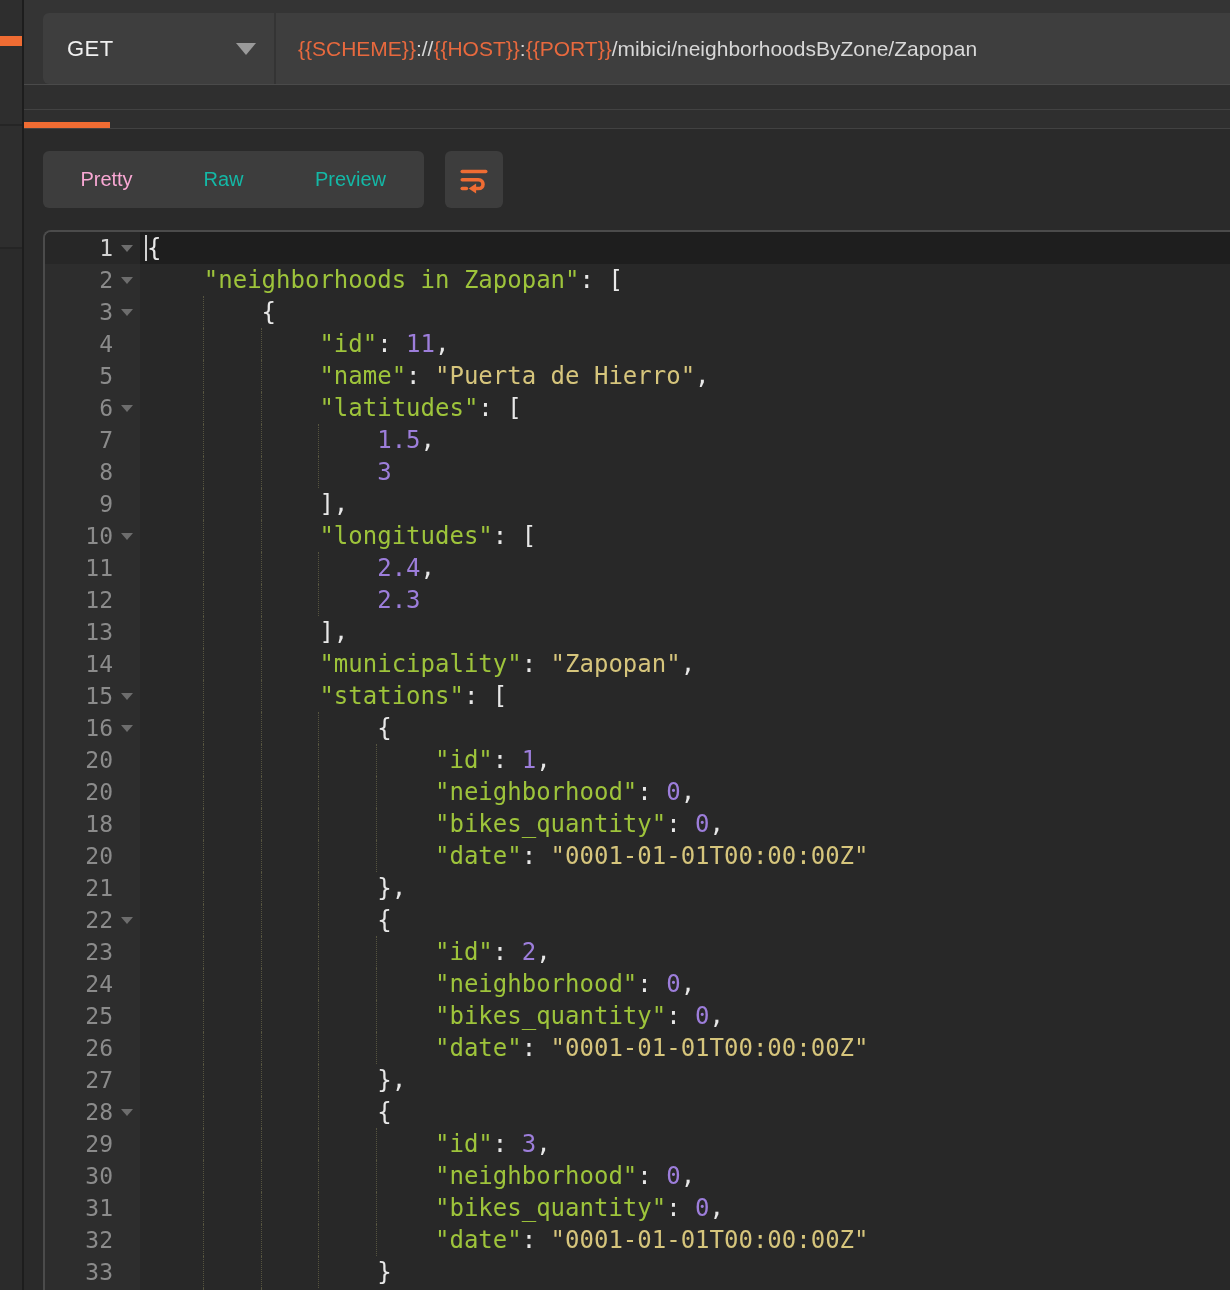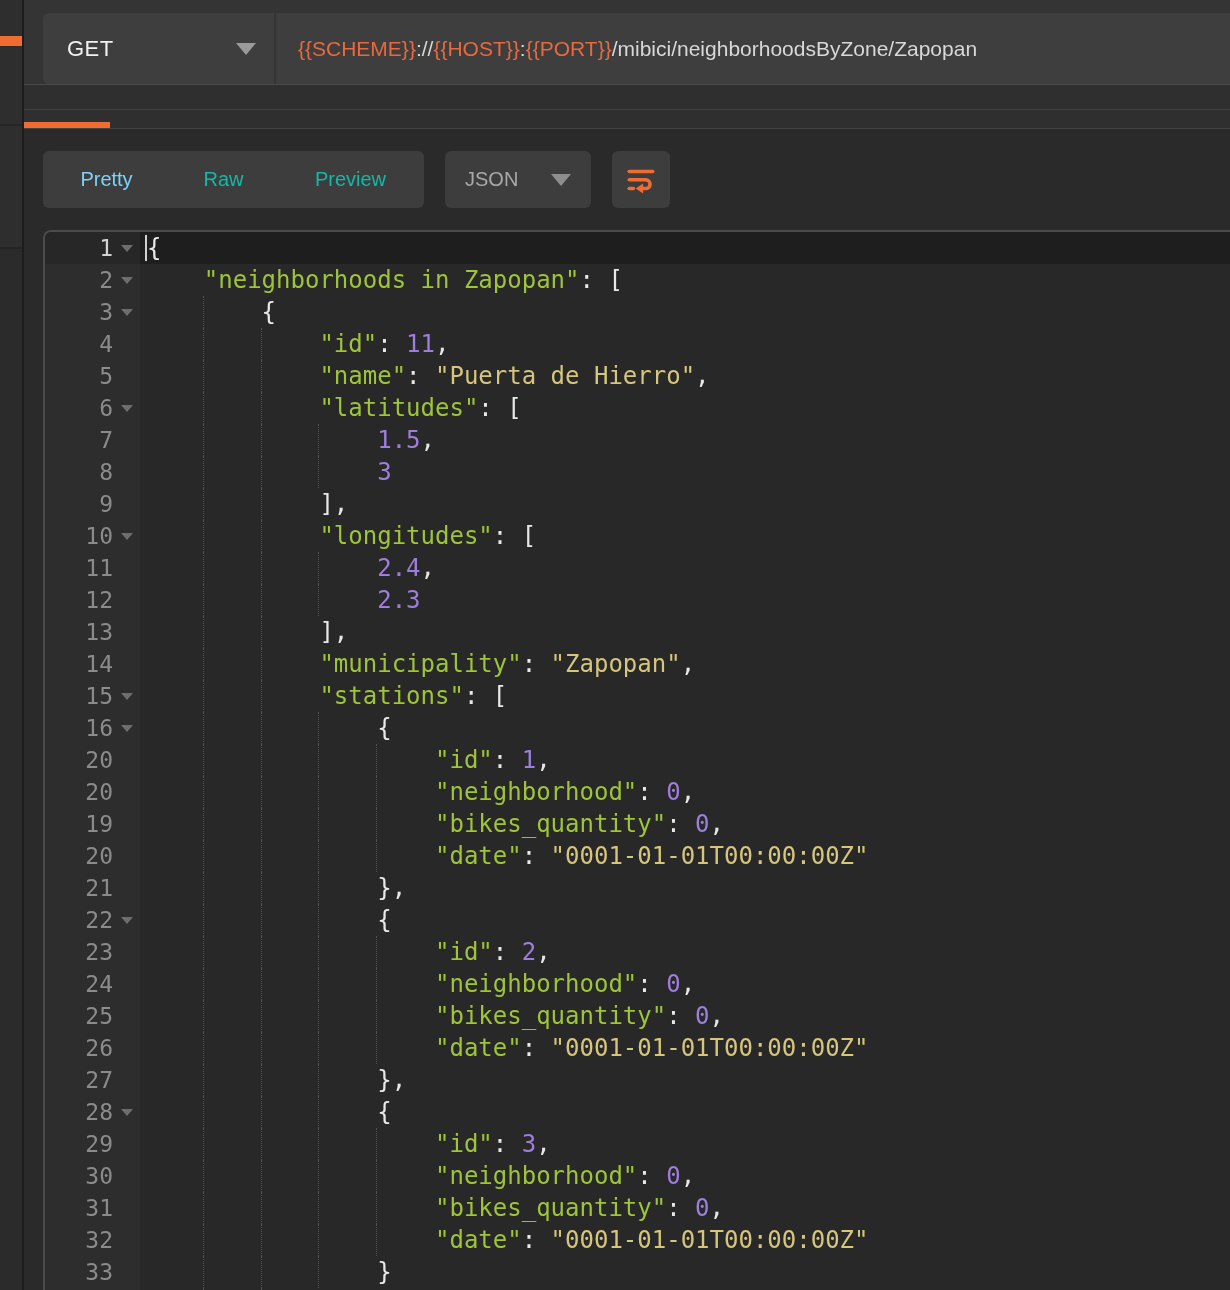--- a/index.html
+++ b/index.html
@@ -29,21 +29,21 @@
   
   .band-a{height:24px;background:#2f2f2f;border-bottom:1px solid #424242;}
   .band-b{height:18px;background:#2f2f2f;border-bottom:1px solid #424242;position:relative;}
   .tab-indicator{position:absolute;left:0;bottom:0;width:86px;height:6px;background:#ef6c33;}
 
   
   .content{position:relative;height:1161px;background:#2a2a2a;}
   .toolbar{display:flex;align-items:center;gap:21px;padding:22px 0 0 19px;}
   .segmented{width:381px;height:57px;background:#3d3d3d;border-radius:6px;display:flex;align-items:center;flex:none;}
   .seg-item{text-align:center;font-size:20px;color:#14b8a6;cursor:pointer;line-height:57px;}
-  .seg-item.active{color:#7dd3fc;}
+  .seg-item.active{color:#f9a8d4;}
   .seg-pretty{width:127px;}
   .seg-raw{width:107px;}
   .seg-preview{width:147px;}
   .format-dd{width:146px;height:57px;background:#3d3d3d;border-radius:6px;display:flex;align-items:center;justify-content:space-between;padding:0 20px;box-sizing:border-box;flex:none;cursor:pointer;}
   .dd-label{font-size:20px;color:#a8a8a8;}
   .dd-caret{border-top-color:#8e8e8e;}
   .wrap-btn{width:58px;height:57px;background:#3d3d3d;border-radius:6px;display:flex;align-items:center;justify-content:center;flex:none;cursor:pointer;}
 
   
   .code-panel{margin-left:19px;margin-top:22px;height:1060px;background:#282828;border-top:2px solid #4b4b4b;border-left:2px solid #4b4b4b;border-top-left-radius:8px;overflow:hidden;box-sizing:border-box;font-family:"DejaVu Sans Mono",monospace;}
@@ -98,24 +98,20 @@
     </div>
 
     <div class="content">
 
       <div class="toolbar">
         <div class="segmented">
           <div class="seg-item seg-pretty active">Pretty</div>
           <div class="seg-item seg-raw">Raw</div>
           <div class="seg-item seg-preview">Preview</div>
         </div>
-        <div class="format-dd">
-          <span class="dd-label">JSON</span>
-          <span class="caret dd-caret"></span>
-        </div>
         <div class="wrap-btn">
           <svg width="32" height="32" viewBox="0 0 24 24">
             <g fill="none" stroke="#ef6c33" stroke-width="2.7" stroke-linecap="round">
               <path d="M3.2 5.6 H20.8"></path>
               <path d="M3.2 11.8 H15.3 C19.9 11.8 19.9 18.4 15.3 18.4 H11.5"></path>
               <path d="M3.2 18.4 H6.3"></path>
             </g>
             <polygon points="13.6,14.6 8.0,18.4 13.6,22.2" fill="#ef6c33"></polygon>
           </svg>
         </div>
@@ -189,21 +185,21 @@
             </div>
             <div class="ln">
               <div class="g">20</div>
               <div class="c"><span class="gd" style="left: 62.8px;"></span><span class="gd" style="left: 120.6px;"></span><span class="gd" style="left: 178.4px;"></span><span class="gd" style="left: 236.2px;"></span>                    <span class="tk-k">"id"</span><span class="tk-p">: </span><span class="tk-n">1</span><span class="tk-p">,</span></div>
             </div>
             <div class="ln">
               <div class="g">20</div>
               <div class="c"><span class="gd" style="left: 62.8px;"></span><span class="gd" style="left: 120.6px;"></span><span class="gd" style="left: 178.4px;"></span><span class="gd" style="left: 236.2px;"></span>                    <span class="tk-k">"neighborhood"</span><span class="tk-p">: </span><span class="tk-n">0</span><span class="tk-p">,</span></div>
             </div>
             <div class="ln">
-              <div class="g">19</div>
+              <div class="g">18</div>
               <div class="c"><span class="gd" style="left: 62.8px;"></span><span class="gd" style="left: 120.6px;"></span><span class="gd" style="left: 178.4px;"></span><span class="gd" style="left: 236.2px;"></span>                    <span class="tk-k">"bikes_quantity"</span><span class="tk-p">: </span><span class="tk-n">0</span><span class="tk-p">,</span></div>
             </div>
             <div class="ln">
               <div class="g">20</div>
               <div class="c"><span class="gd" style="left: 62.8px;"></span><span class="gd" style="left: 120.6px;"></span><span class="gd" style="left: 178.4px;"></span><span class="gd" style="left: 236.2px;"></span>                    <span class="tk-k">"date"</span><span class="tk-p">: </span><span class="tk-s">"0001-01-01T00:00:00Z"</span></div>
             </div>
             <div class="ln">
               <div class="g">21</div>
               <div class="c"><span class="gd" style="left: 62.8px;"></span><span class="gd" style="left: 120.6px;"></span><span class="gd" style="left: 178.4px;"></span>                <span class="tk-p">},</span></div>
             </div>

